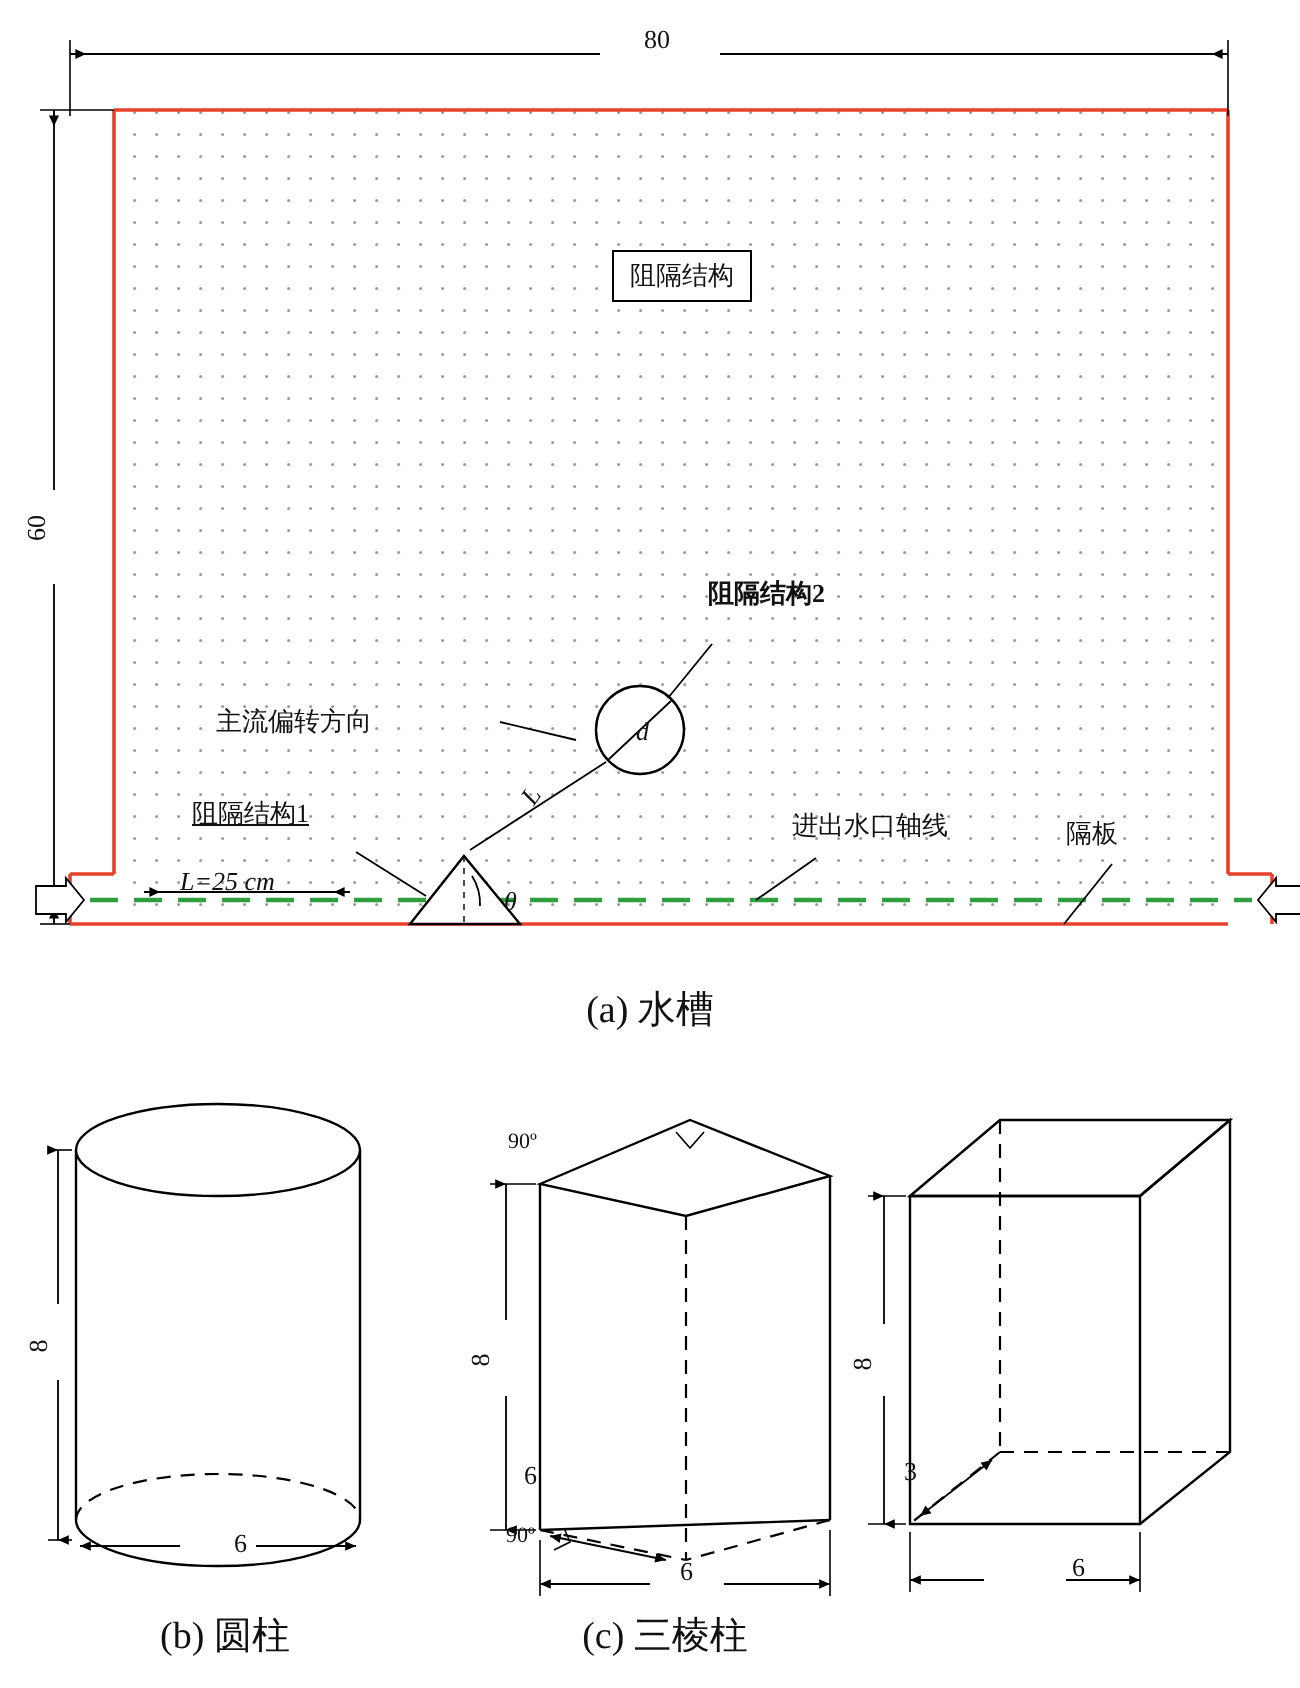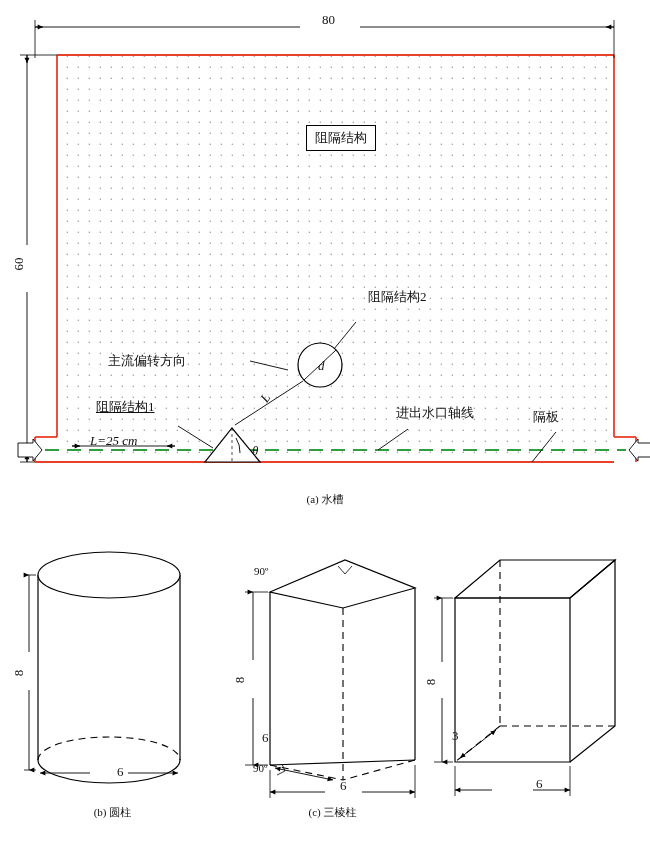--- a/index.html
+++ b/index.html
@@ -5,21 +5,21 @@
   html,body{margin:0;padding:0;}
   body{
     width:650px;height:844px;background:#ffffff;
     font-family:"Liberation Serif", serif;
     color:#111;position:relative;overflow:hidden;
   }
   .stage{position:absolute;left:0;top:0;width:551px;height:844px;}
   svg{display:block;}
   .lbl{position:absolute;font-family:"Liberation Serif", serif;font-size:13px;color:#111;white-space:nowrap;}
   .lbl-rot{transform-origin:center center;}
-  .cap{position:absolute;font-size:11px;color:#111;white-space:nowrap;text-align:center;}
+  .cap{position:absolute;font-size:19px;color:#111;white-space:nowrap;text-align:center;}
   .boxlabel{
     position:absolute;border:1px solid #000;background:#fff;
     font-size:13px;padding:3px 8px;white-space:nowrap;
   }
 </style>
 </head>
 <body>
 
 <div class="stage">
 
@@ -86,21 +86,21 @@
     <line x1="556" y1="432" x2="532" y2="462" stroke="#000" stroke-width="0.9"></line>
 
     <line x1="72" y1="446" x2="175" y2="446" stroke="#000" stroke-width="0.9" marker-start="url(#arrR)" marker-end="url(#arrL)"></line>
   </svg>
 
   <div class="lbl" style="left:322px;top:12px;">80</div>
   <div class="lbl lbl-rot" style="left:12px;top:256px;transform:rotate(-90deg);">60</div>
 
   <div class="boxlabel" style="left:306px;top:125px;">阻隔结构</div>
 
-  <div class="lbl" style="left:368px;top:288px;">阻隔结构2</div>
+  <div class="lbl" style="left:354px;top:288px;font-weight:bold;">阻隔结构2</div>
   <div class="lbl" style="left:108px;top:352px;text-align:center;">主流偏转方向</div>
   <div class="lbl" style="left:96px;top:398px;text-decoration:underline;">阻隔结构1</div>
   <div class="lbl" style="left:396px;top:404px;">进出水口轴线</div>
   <div class="lbl" style="left:533px;top:408px;">隔板</div>
 
   <div class="lbl" style="left:82px;top:433px;font-style:italic;margin-left:8px;">L=25 cm</div>
   <div class="lbl" style="left:252px;top:443px;font-style:italic;">θ</div>
   <div class="lbl" style="left:318px;top:358px;font-style:italic;">d</div>
   <div class="lbl lbl-rot" style="left:262px;top:390px;transform:rotate(-55deg);font-style:italic;">L</div>
 

